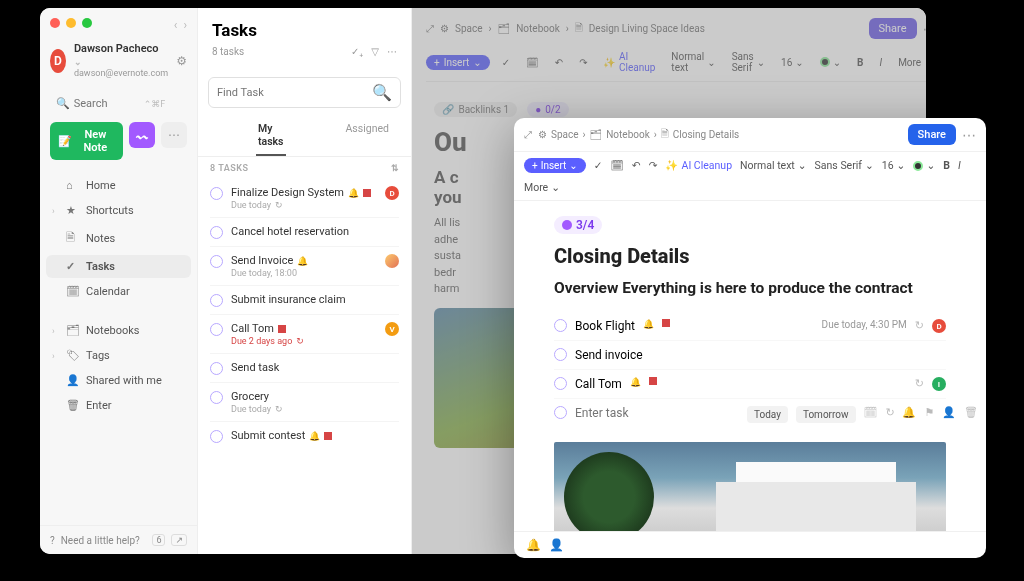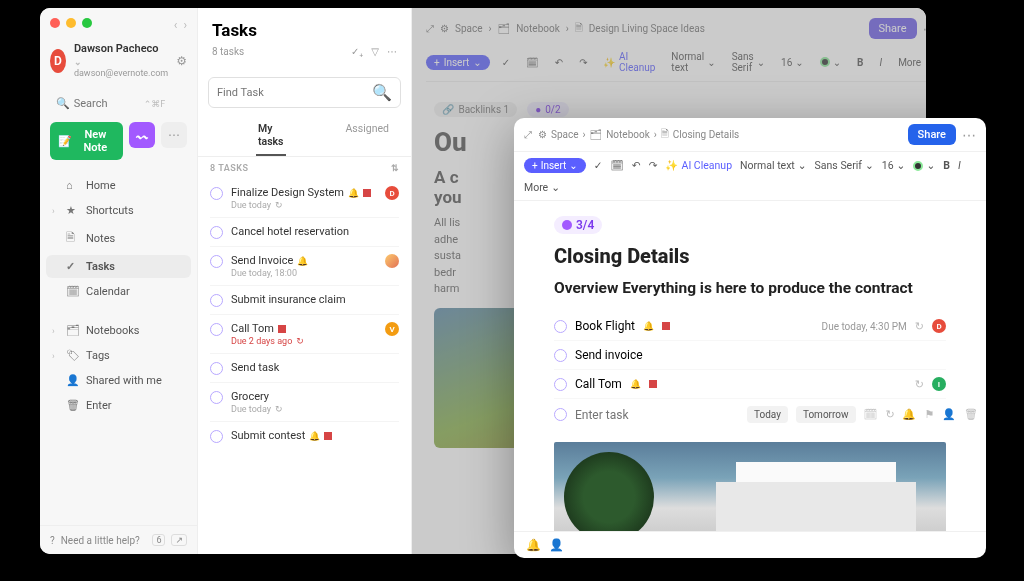--- a/index.html
+++ b/index.html
@@ -81,21 +81,21 @@
 .share-btn { background: #2563eb; color: #fff; border: none; border-radius: 6px; padding: 4px 10px; font-size: 11px; cursor: pointer; font-weight: 500; }
 .dots { color: #999; font-size: 14px; cursor: pointer; }
 .popup-toolbar { display: flex; align-items: center; gap: 8px; padding: 6px 10px; font-size: 10.5px; color: #555; border-bottom: 1px solid #f0f0f0; flex-wrap: wrap; }
 .popup-toolbar > * { display: flex; align-items: center; gap: 3px; }
 .ai-cleanup { color: #5b5fff; }
 .popup-body { padding: 14px 40px; overflow: auto; flex: 1; }
 .progress-pill { display: inline-flex; align-items: center; gap: 4px; background: #f4edff; border-radius: 10px; padding: 2px 8px; font-size: 12px; color: #7c3aed; font-weight: 600; }
 .progress-pill .pc { width: 10px; height: 10px; border-radius: 50%; background: #a259ff; }
 .popup-h1 { font-size: 20px; font-weight: 800; margin: 10px 0; color: #222; }
 .popup-h2 { font-size: 15.5px; font-weight: 700; margin: 8px 0 14px; color: #222; line-height: 1.3; }
-.ptask { display: flex; align-items: center; gap: 8px; padding: 7px 0; font-size: 12px; border-bottom: 1px solid #f7f7f7; }
+.ptask { display: flex; align-items: flex-start; gap: 8px; padding: 7px 0; font-size: 12px; border-bottom: 1px solid #f7f7f7; }
 .ptask .circle2 { width: 13px; height: 13px; border: 1.5px solid #b8a8ff; border-radius: 50%; flex-shrink: 0; }
 .ptask .spacer { flex: 1; }
 .ptask .due { font-size: 10px; color: #999; }
 .ptask input { border: none; outline: none; font-size: 12px; color: #aaa; flex: 0 0 80px; }
 .quick-btn { background: #f2f2f2; border: none; border-radius: 4px; padding: 3px 7px; font-size: 10px; color: #555; cursor: pointer; }
 .mini-ic { color: #bbb; font-size: 11px; }
 .popup-img { width: 100%; height: 120px; background: linear-gradient(to bottom, #5a7d9a 0%, #7aa3b8 30%, #ddd 55%, #bbb 100%); border-radius: 2px; margin-top: 12px; position: relative; overflow: hidden; }
 .house { position: absolute; right: 30px; bottom: 0; width: 200px; height: 80px; background: #e8e8e8; }
 .house::before { content:""; position:absolute; top:-20px; left:20px; width:160px; height:20px; background:#fafafa; }
 .tree { position: absolute; left: 10px; bottom: 20px; width: 90px; height: 90px; background: radial-gradient(circle,#2d5a2d 40%,#1f3d1f 70%); border-radius: 50%; }

